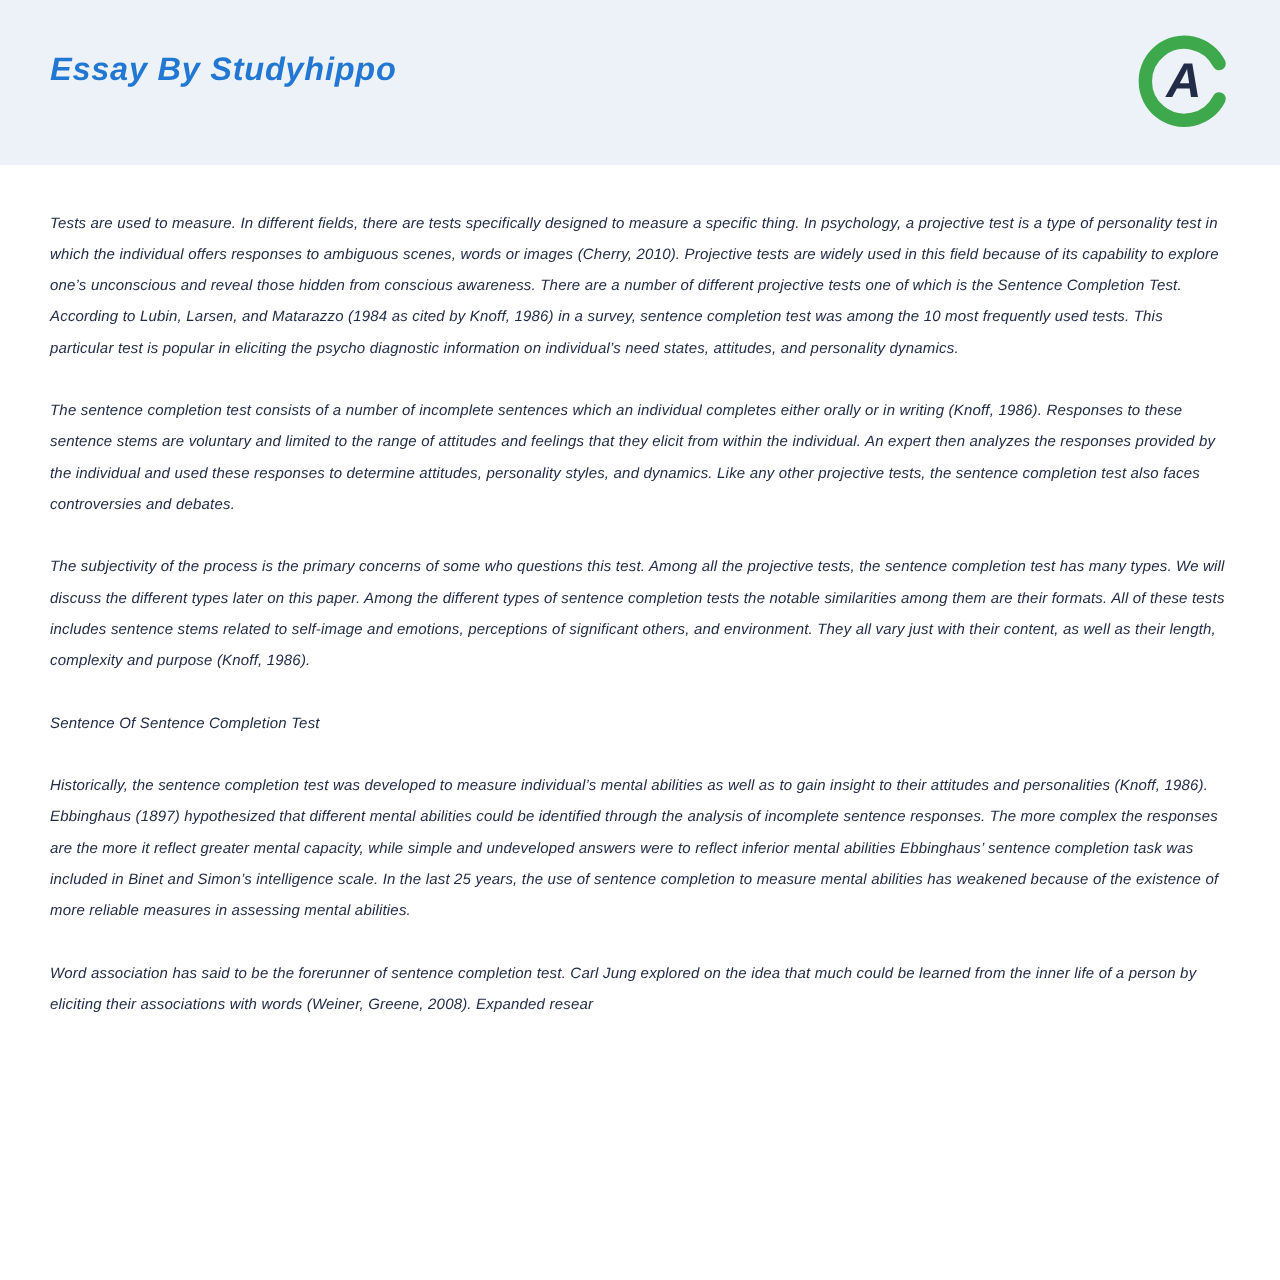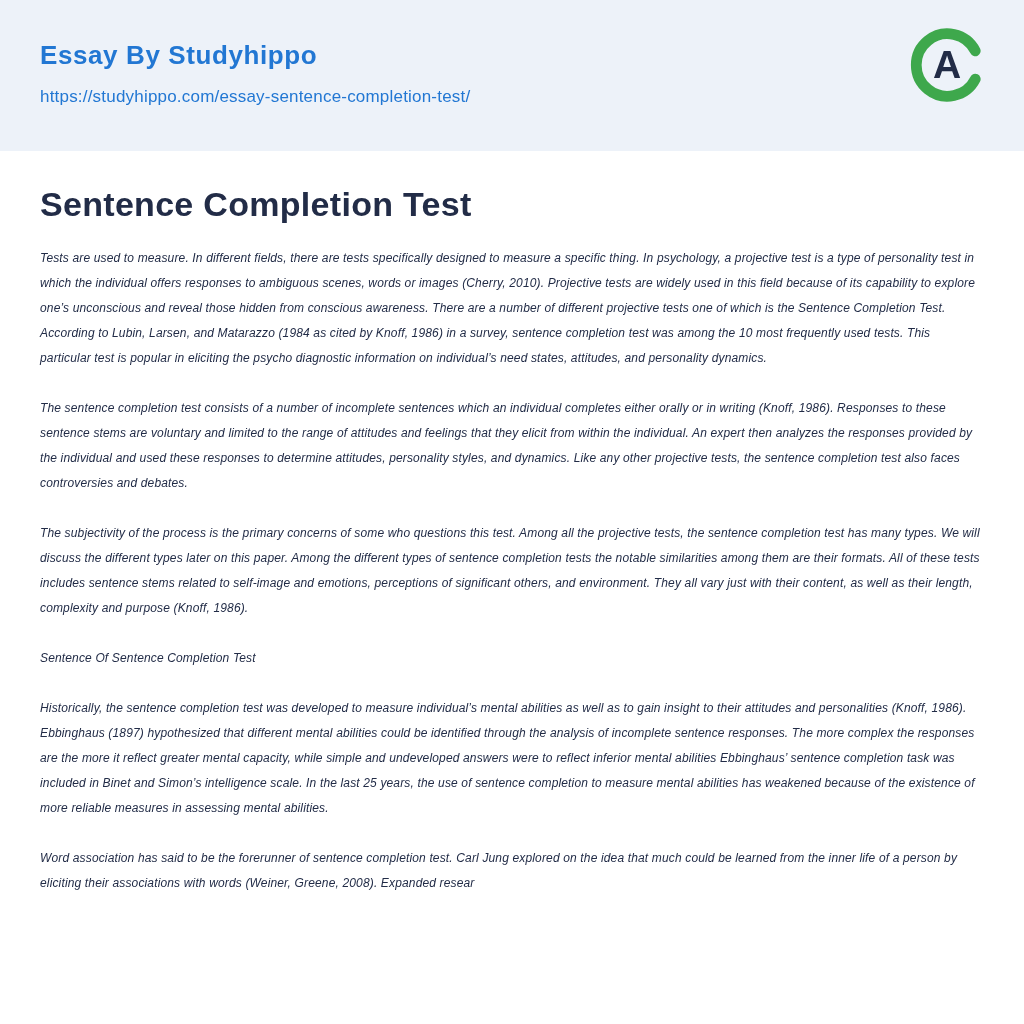--- a/index.html
+++ b/index.html
@@ -12,22 +12,22 @@
   *{box-sizing:border-box;}
   html,body{margin:0;padding:0;}
   body{
     width:1024px;height:1024px;overflow:hidden;
     background:var(--page-bg);
     font-family:"Liberation Sans","DejaVu Sans",sans-serif;
     color:var(--text-navy);
   }
   .site-header{
     background:var(--header-bg);
-    padding:26px 38px 44px 40px;
-    display:flex;justify-content:space-between;align-items:flex-start;
+    padding:26px 38px 28px 40px;
+    display:flex;justify-content:space-between;align-items:flex-start;font-style:italic;
   }
   .byline{
     color:var(--accent-blue);
     font-size:26px;font-weight:700;letter-spacing:0.6px;
     margin-top:14px;
   }
   .source-url{
     display:inline-block;
     color:var(--accent-blue);
     font-size:17px;letter-spacing:0.2px;
@@ -53,32 +53,30 @@
   .section-heading{font-weight:400;}
 </style>
 </head>
 <body>
 
 <div class="page">
 
   <header class="site-header">
     <div class="header-text">
       <div class="byline">Essay By Studyhippo</div>
-      <a class="source-url">https://studyhippo.com/essay-sentence-completion-test/</a>
     </div>
     <div class="logo">
       <svg viewBox="0 0 80 80" aria-hidden="true">
         <path d="M 69 54.5 A 32 32 0 1 1 69 25.5" fill="none" stroke="var(--logo-green)" stroke-width="11" stroke-linecap="round"></path>
         <text x="40" y="53" text-anchor="middle" font-family="Liberation Sans, DejaVu Sans, sans-serif" font-size="40" font-weight="700" fill="var(--text-navy)">A</text>
       </svg>
     </div>
   </header>
 
   <main class="content">
-    <h1 class="title">Sentence Completion Test</h1>
 
     <p>Tests are used to measure. In different fields, there are tests specifically designed to measure a specific thing. In psychology, a projective test is a type of personality test in which the individual offers responses to ambiguous scenes, words or images (Cherry, 2010). Projective tests are widely used in this field because of its capability to explore one’s unconscious and reveal those hidden from conscious awareness. There are a number of different projective tests one of which is the Sentence Completion Test. According to Lubin, Larsen, and Matarazzo (1984 as cited by Knoff, 1986) in a survey, sentence completion test was among the 10 most frequently used tests. This particular test is popular in eliciting the psycho diagnostic information on individual’s need states, attitudes, and personality dynamics.</p>
     <p>The sentence completion test consists of a number of incomplete sentences which an individual completes either orally or in writing (Knoff, 1986). Responses to these sentence stems are voluntary and limited to the range of attitudes and feelings that they elicit from within the individual. An expert then analyzes the responses provided by the individual and used these responses to determine attitudes, personality styles, and dynamics. Like any other projective tests, the sentence completion test also faces controversies and debates.</p>
     <p>The subjectivity of the process is the primary concerns of some who questions this test. Among all the projective tests, the sentence completion test has many types. We will discuss the different types later on this paper. Among the different types of sentence completion tests the notable similarities among them are their formats. All of these tests includes sentence stems related to self-image and emotions, perceptions of significant others, and environment. They all vary just with their content, as well as their length, complexity and purpose (Knoff, 1986).</p>
 
     <h2 class="section-heading">Sentence Of Sentence Completion Test</h2>
 
     <p>Historically, the sentence completion test was developed to measure individual’s mental abilities as well as to gain insight to their attitudes and personalities (Knoff, 1986). Ebbinghaus (1897) hypothesized that different mental abilities could be identified through the analysis of incomplete sentence responses. The more complex the responses are the more it reflect greater mental capacity, while simple and undeveloped answers were to reflect inferior mental abilities Ebbinghaus’ sentence completion task was included in Binet and Simon’s intelligence scale. In the last 25 years, the use of sentence completion to measure mental abilities has weakened because of the existence of more reliable measures in assessing mental abilities.</p>
     <p>Word association has said to be the forerunner of sentence completion test. Carl Jung explored on the idea that much could be learned from the inner life of a person by eliciting their associations with words (Weiner, Greene, 2008). Expanded resear</p>
   </main>

